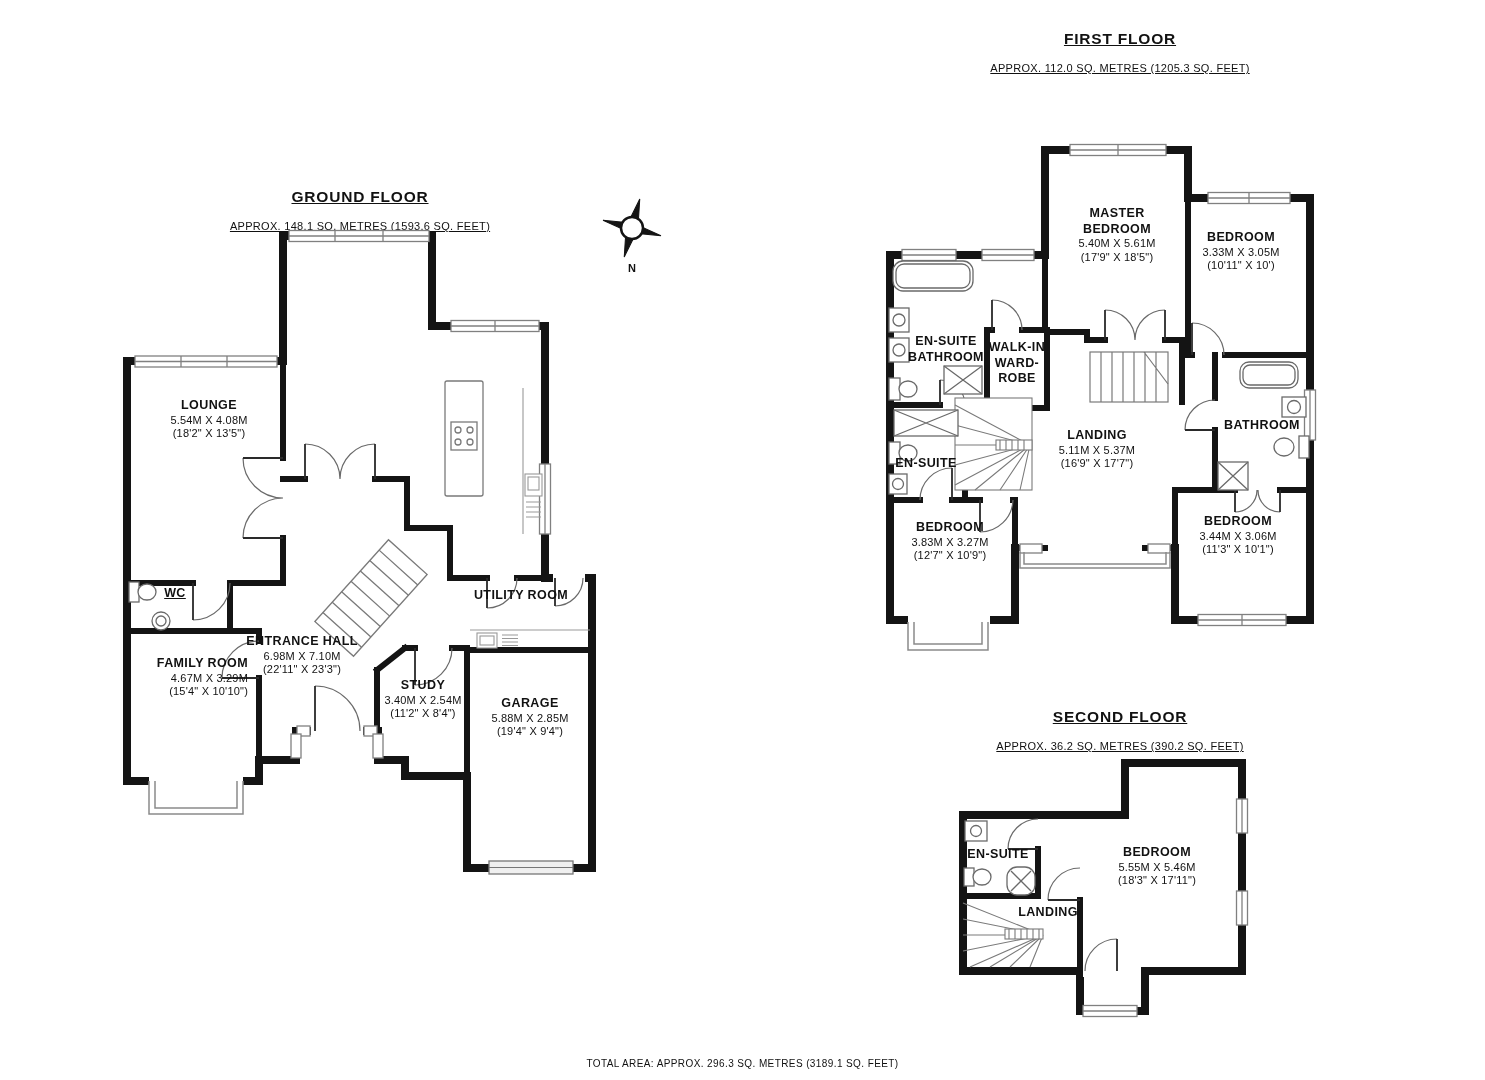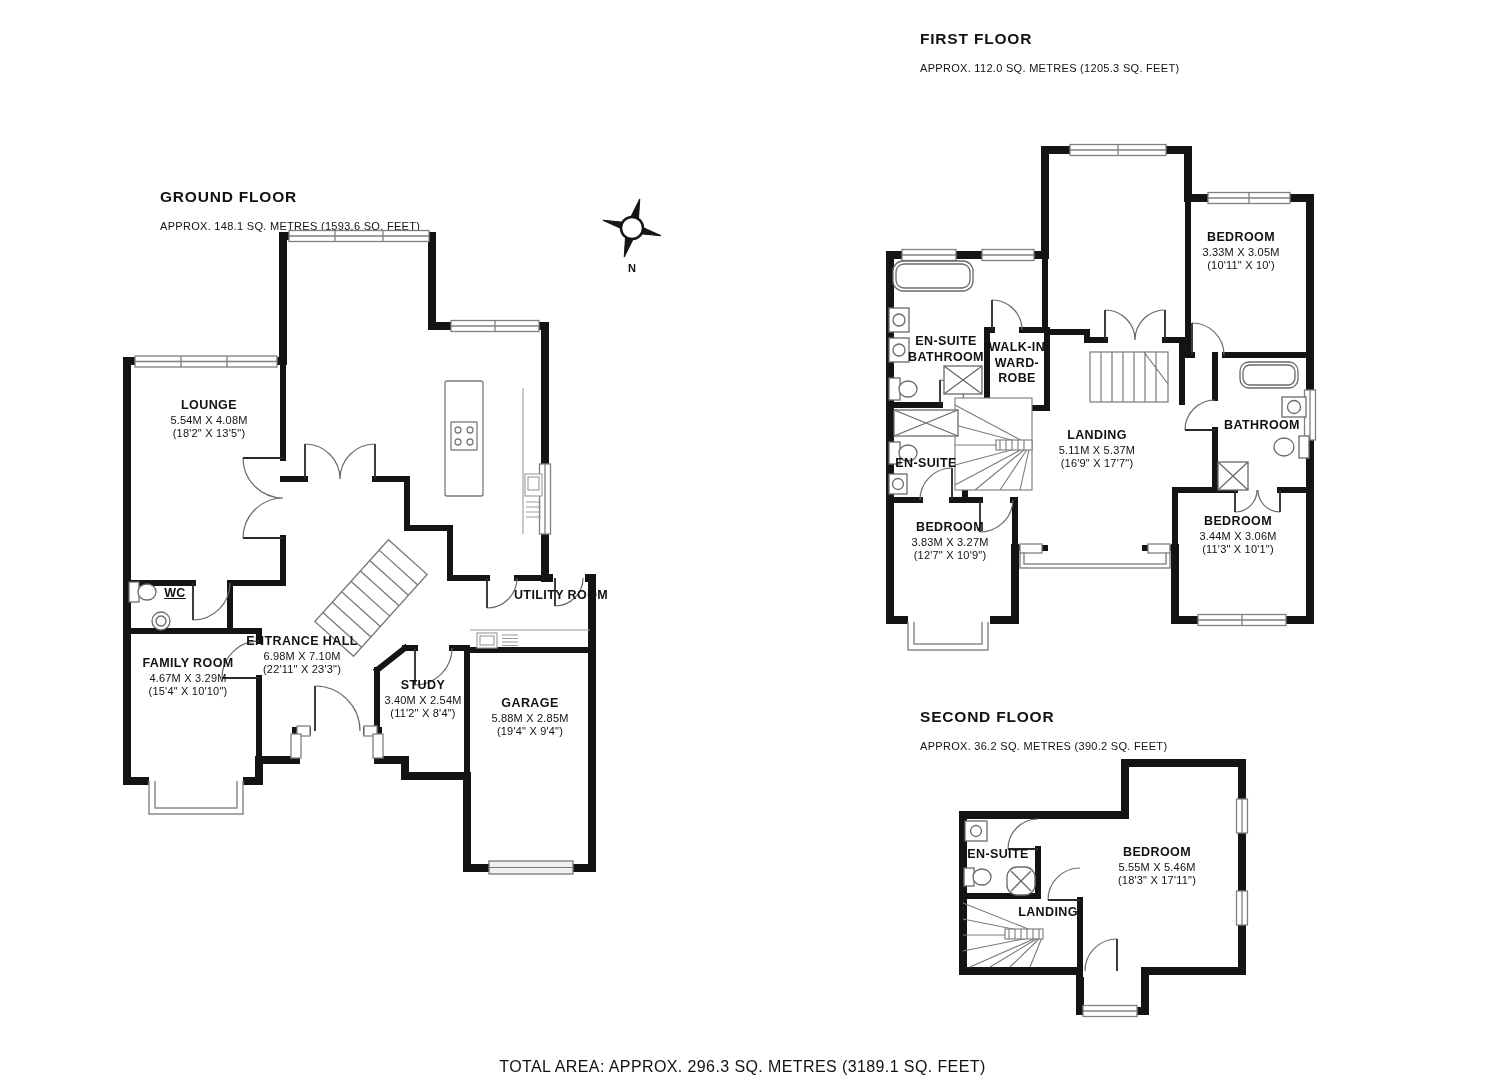--- a/index.html
+++ b/index.html
@@ -2,28 +2,28 @@
 <html><head>
 <meta charset="utf-8">
 <style>
   html,body{margin:0;padding:0;background:#ffffff;}
   .canvas{
     position:relative;width:1485px;height:1080px;background:#ffffff;overflow:hidden;
     font-family:"Liberation Sans", sans-serif;color:#111;
   }
   .floor{position:absolute;}
   .floor svg{position:absolute;left:0;top:0;}
-  .title-block{position:absolute;}
+  .title-block{position:absolute;text-align:center;text-decoration:underline;}
   .title-block .t{font-weight:bold;font-size:15.5px;letter-spacing:.8px;}
   .title-block .s{font-size:11px;letter-spacing:.3px;margin-top:14px;}
   .room-label{position:absolute;text-align:center;line-height:1.25;}
   .rn{display:block;font-weight:bold;font-size:12.5px;letter-spacing:.4px;}
   .rd{display:block;font-size:11px;letter-spacing:.2px;}
   .footer{position:absolute;left:0;top:1058px;width:100%;text-align:center;
-    font-size:16px;letter-spacing:.4px;}
+    font-size:10px;letter-spacing:.4px;}
   .compass{position:absolute;}
 </style>
 </head>
 <body>
 
 <div class="canvas">
 
   <div class="title-block" style="left:160px;top:188px;width:400px;">
     <div class="t">GROUND FLOOR</div>
     <div class="s">APPROX. 148.1 SQ. METRES (1593.6 SQ. FEET)</div>
@@ -146,36 +146,36 @@
     </svg>
 
     <div class="room-label" style="left:34px;top:172px;width:120px;">
       <span class="rn">LOUNGE</span>
       <span class="rd">5.54M X 4.08M</span>
       <span class="rd">(18'2" X 13'5")</span>
     </div>
     <div class="room-label" style="left:35px;top:360px;width:50px;text-decoration:underline;">
       <span class="rn">WC</span>
     </div>
-    <div class="room-label" style="left:13px;top:430px;width:120px;">
+    <div class="room-label" style="left:13px;top:430px;width:120px;text-align:right;">
       <span class="rn">FAMILY ROOM</span>
       <span class="rd">4.67M X 3.29M</span>
       <span class="rd">(15'4" X 10'10")</span>
     </div>
     <div class="room-label" style="left:126px;top:408px;width:122px;">
       <span class="rn">ENTRANCE HALL</span>
       <span class="rd">6.98M X 7.10M</span>
       <span class="rd">(22'11" X 23'3")</span>
     </div>
     <div class="room-label" style="left:253px;top:452px;width:110px;">
       <span class="rn">STUDY</span>
       <span class="rd">3.40M X 2.54M</span>
       <span class="rd">(11'2" X 8'4")</span>
     </div>
-    <div class="room-label" style="left:356px;top:362px;width:100px;margin-left:40px;">
+    <div class="room-label" style="left:356px;top:362px;width:100px;">
       <span class="rn">UTILITY ROOM</span>
     </div>
     <div class="room-label" style="left:360px;top:470px;width:110px;">
       <span class="rn">GARAGE</span>
       <span class="rd">5.88M X 2.85M</span>
       <span class="rd">(19'4" X 9'4")</span>
     </div>
   </div>
 
   <div class="floor" style="left:880px;top:140px;width:440px;height:530px;">
@@ -295,20 +295,25 @@
             <rect x="419" y="296" width="10" height="22"></rect>
             <ellipse cx="404" cy="307" rx="10" ry="9"></ellipse>
           </g>
         <g>
             <rect x="338" y="322" width="30" height="28"></rect>
             <path d="M338,322 L368,350 M368,322 L338,350" fill="none"></path>
           </g>
       </g>
     </svg>
 
+    <div class="room-label" style="left:175px;top:66px;width:124px;">
+      <span class="rn">MASTER BEDROOM</span>
+      <span class="rd">5.40M X 5.61M</span>
+      <span class="rd">(17'9" X 18'5")</span>
+    </div>
     <div class="room-label" style="left:306px;top:90px;width:110px;">
       <span class="rn">BEDROOM</span>
       <span class="rd">3.33M X 3.05M</span>
       <span class="rd">(10'11" X 10')</span>
     </div>
     <div class="room-label" style="left:14px;top:194px;width:104px;">
       <span class="rn">EN-SUITE BATHROOM</span>
     </div>
     <div class="room-label" style="left:104px;top:200px;width:66px;">
       <span class="rn">WALK-IN WARD-ROBE</span>

